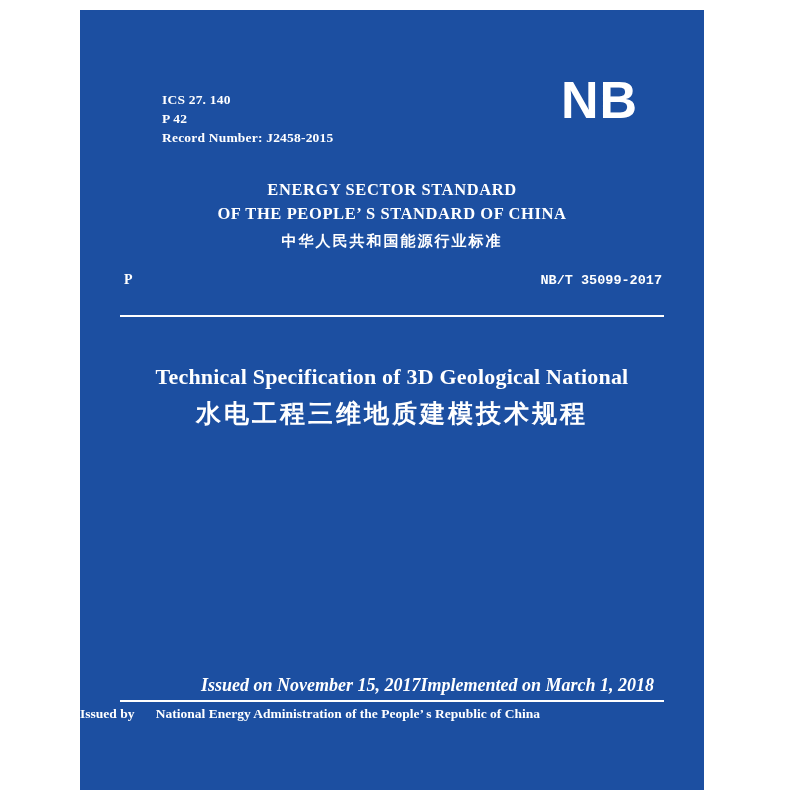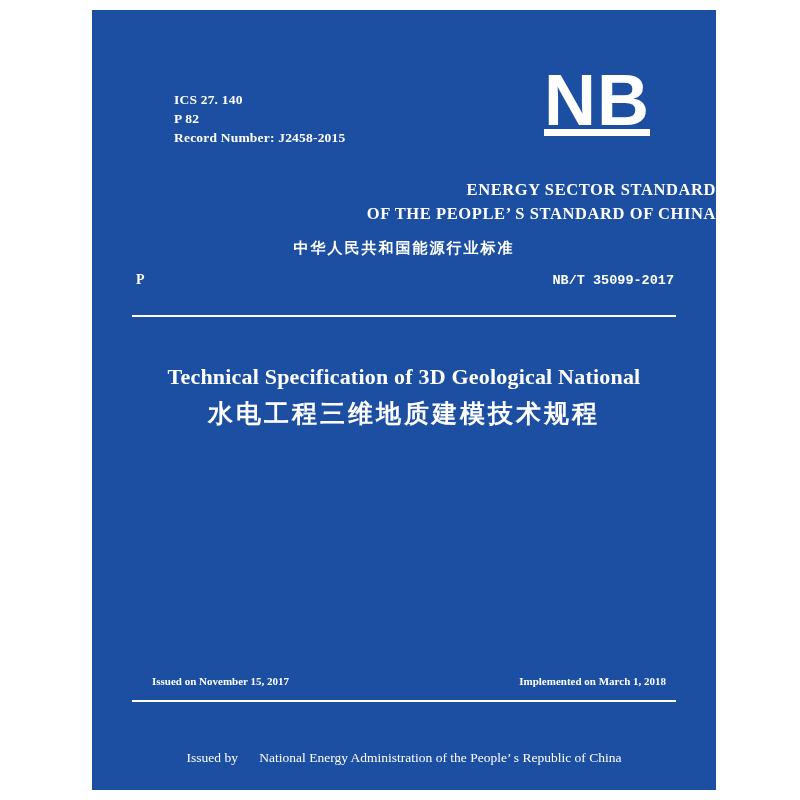--- a/index.html
+++ b/index.html
@@ -8,21 +8,21 @@
     background: #ffffff;
   }
   body {
     width: 800px;
     height: 800px;
     overflow: hidden;
     font-family: "Liberation Serif", serif;
   }
   .page {
     position: absolute;
-    left: 92px;
+    left: 80px;
     top: 10px;
     width: 624px;
     height: 780px;
     background: #1c4fa1;
     color: #ffffff;
     box-sizing: border-box;
   }
   
   .header {
     position: absolute;
@@ -42,48 +42,46 @@
   }
   .ics-block div {
     white-space: nowrap;
   }
   .nb-logo {
     position: absolute;
     right: 66px;
     top: 55px;
     font-family: "Liberation Sans", sans-serif;
     font-weight: bold;
-    font-size: 72px;
+    font-size: 52px;
     line-height: 70px;
     letter-spacing: 1px;
-    text-decoration: underline;
   }
   
   .std-titles {
     position: absolute;
     left: 0;
     top: 168px;
     width: 100%;
     text-align: center;
   }
   .std-titles .en1,
   .std-titles .en2 {
     font-weight: bold;
     font-size: 16.5px;
     letter-spacing: 0.6px;
     line-height: 24px;
-    text-align: right;
   }
   .std-titles .cn {
     font-family: "DejaVu Sans", sans-serif;
     font-weight: bold;
     font-size: 15px;
     line-height: 26px;
     letter-spacing: 2px;
-    margin-top: 9px;
+    margin-top: 2px;
     text-align: center;
   }
   
   .code-row {
     position: absolute;
     left: 40px;
     right: 40px;
     top: 262px;
     display: flex;
     justify-content: space-between;
@@ -131,48 +129,48 @@
     letter-spacing: 3px;
     margin-top: 0;
   }
   
   .dates {
     position: absolute;
     left: 60px;
     right: 50px;
     top: 665px;
     display: flex;
-    justify-content: space-between;
-    font-weight: bold;
-    font-size: 11px;
+    justify-content: flex-end;
+    font-weight: bold;
+    font-size: 18px;
+    font-style: italic;
   }
   
   .issuer {
     position: absolute;
     left: 0;
     top: 696px;
     width: 100%;
-    text-align: center;
-    font-weight: normal;
+    text-align: left;
+    font-weight: bold;
     font-size: 13.5px;
-    margin-top: 44px;
   }
   .issuer .lead {
     margin-right: 18px;
   }
 </style>
 </head>
 <body>
 
 <div class="page">
 
   <div class="header">
     <div class="ics-block">
       <div>ICS 27. 140</div>
-      <div>P 82</div>
+      <div>P 42</div>
       <div>Record Number: J2458-2015</div>
     </div>
     <div class="nb-logo">NB</div>
   </div>
 
   <div class="std-titles">
     <div class="en1">ENERGY SECTOR STANDARD</div>
     <div class="en2">OF THE PEOPLE’ S STANDARD OF CHINA</div>
     <div class="cn">中华人民共和国能源行业标准</div>
   </div>

